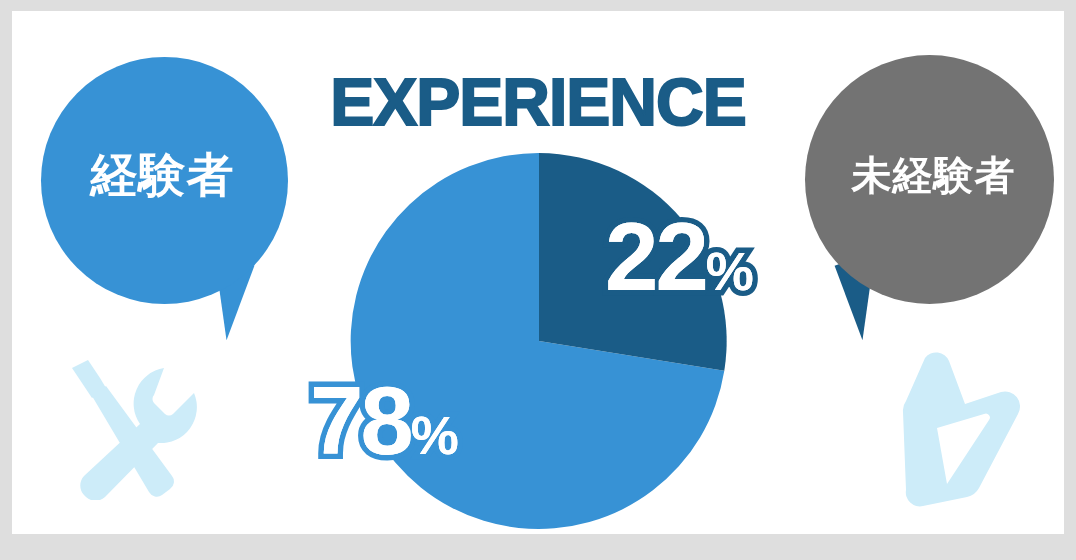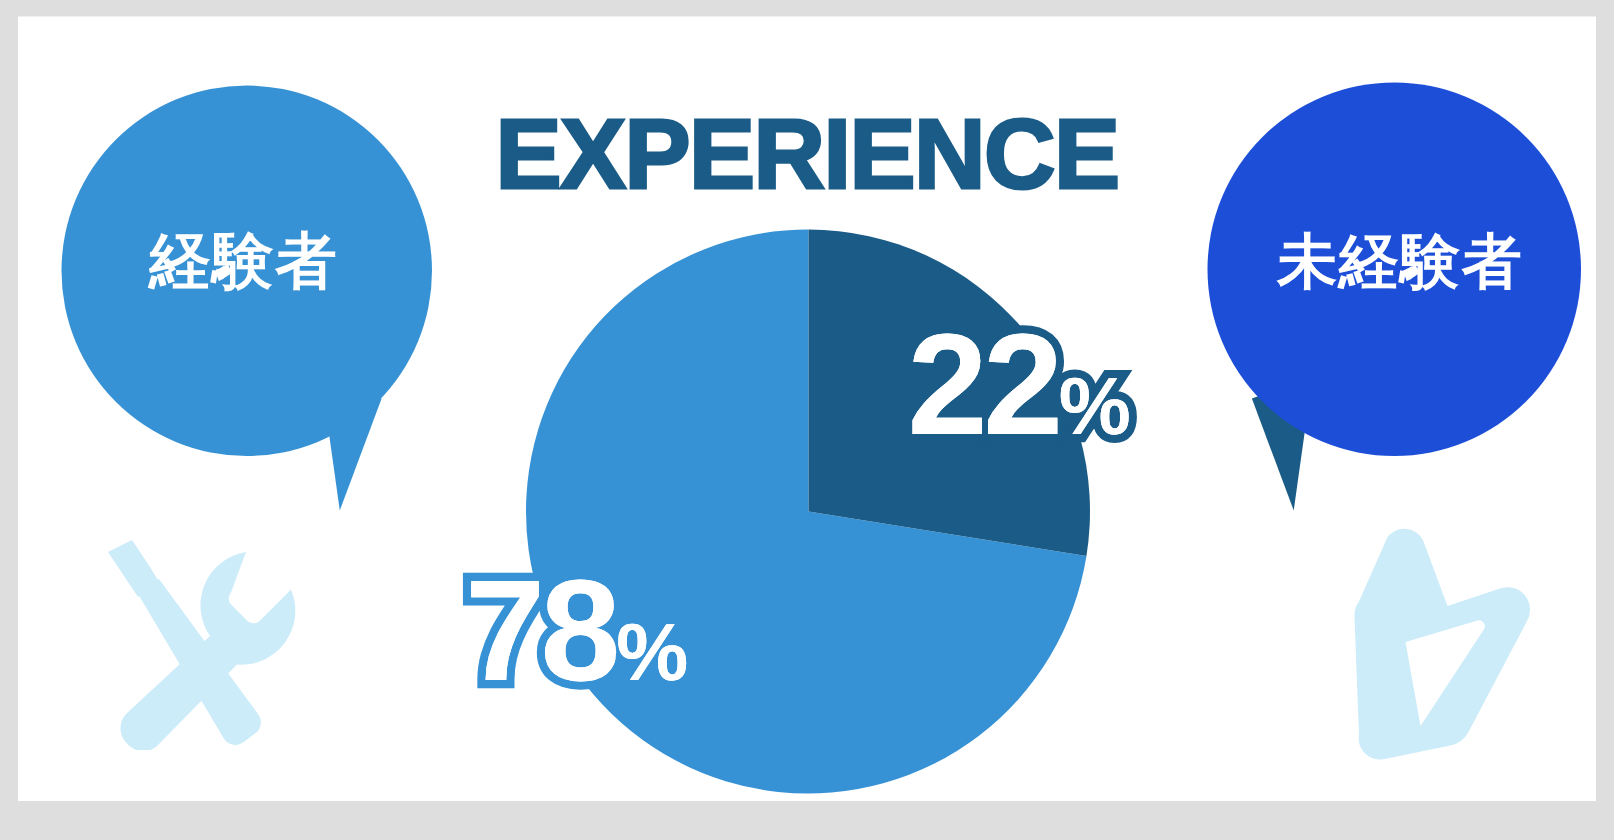--- a/index.html
+++ b/index.html
@@ -53,40 +53,40 @@
   .bubble {
     position: absolute;
     border-radius: 50%;
     display: flex;
     align-items: center;
     justify-content: center;
   }
   .bubble-label {
     color: #ffffff;
     font-weight: bold;
-    font-size: 41px;
+    font-size: 47px;
     letter-spacing: 1px;
     line-height: 1;
     white-space: nowrap;
     font-family: "DejaVu Sans", "Liberation Sans", sans-serif;
   }
   .bubble-left {
     left: 29px;
     top: 46px;
     width: 247px;
     height: 247px;
     background: #3792d5;
   }
   .bubble-left .bubble-label { transform: translate(-2px, -6px); }
   .bubble-right {
     left: 793px;
     top: 44px;
     width: 249px;
     height: 249px;
-    background: #1d4ed8;
+    background: #737373;
     text-align: center;
   }
   .bubble-right .bubble-label { transform: translate(4px, -5px); font-size: 40px; }
 
   .tail {
     position: absolute;
     width: 0;
     height: 0;
   }
   .tail-left {

